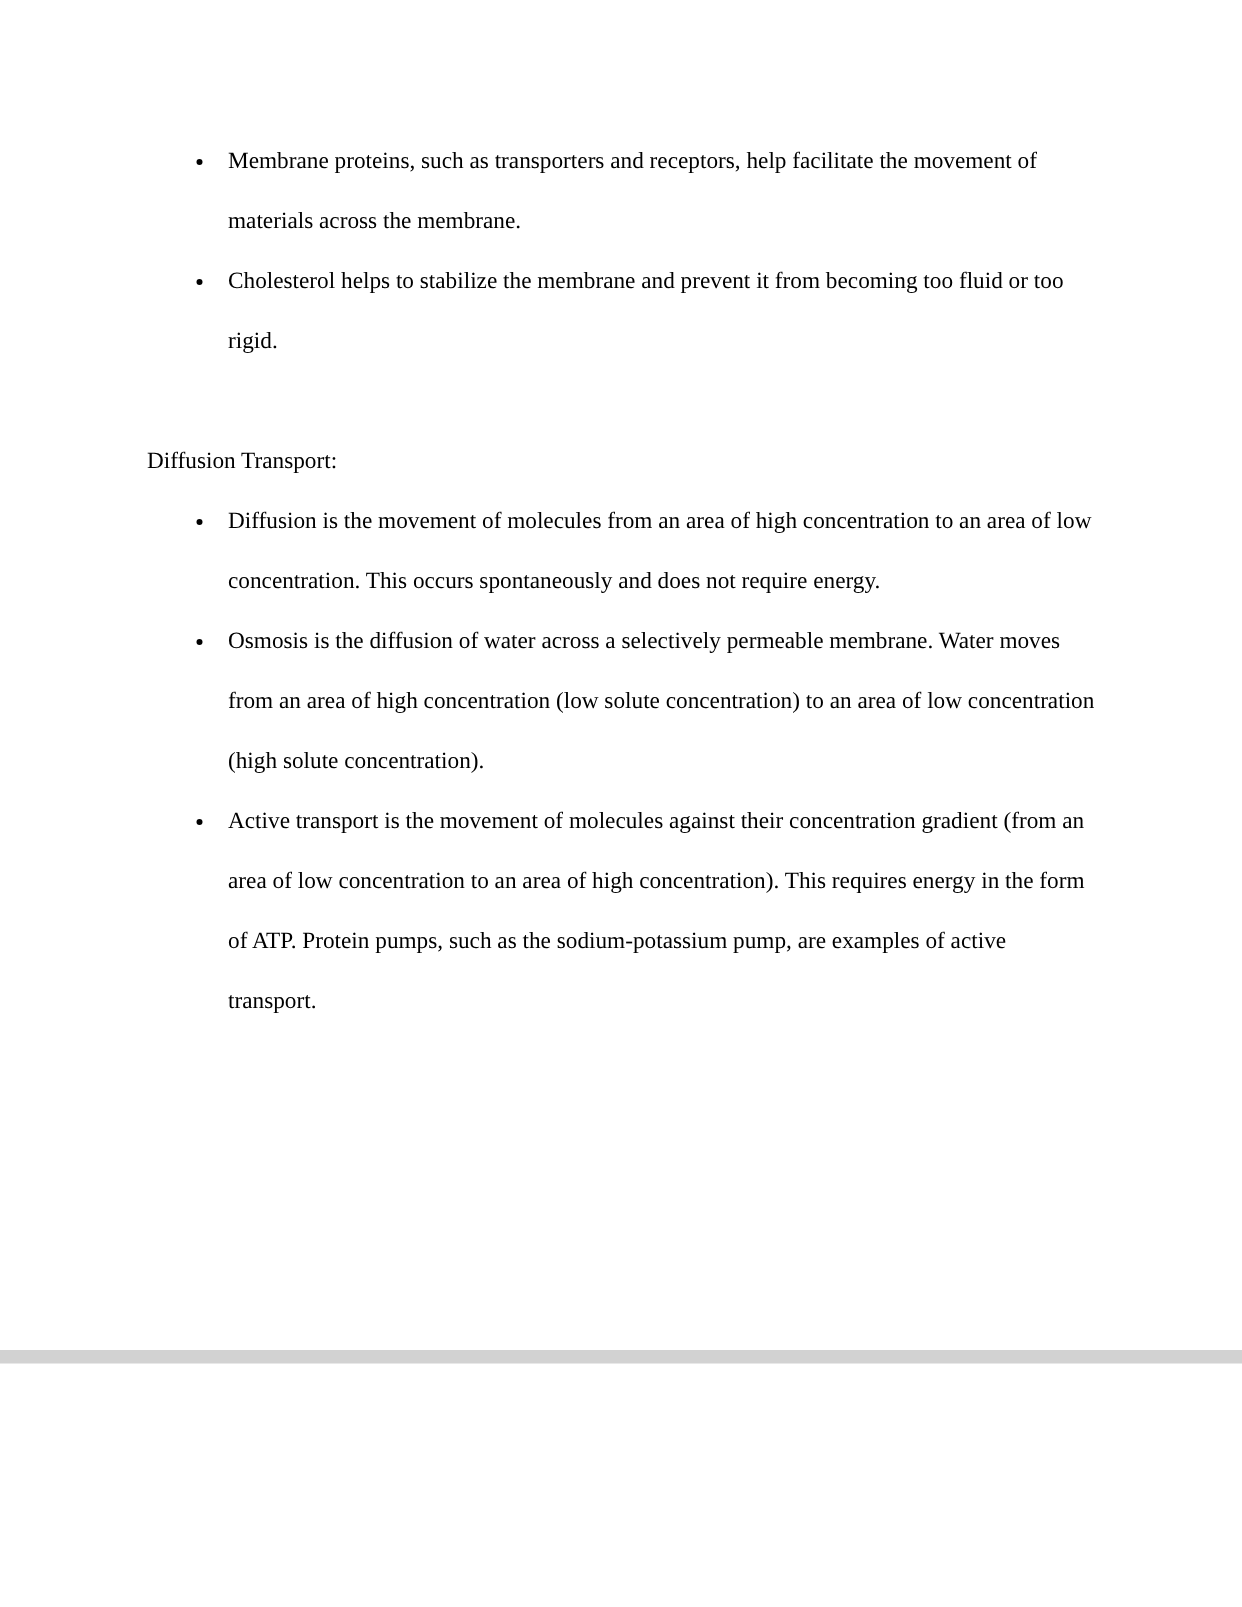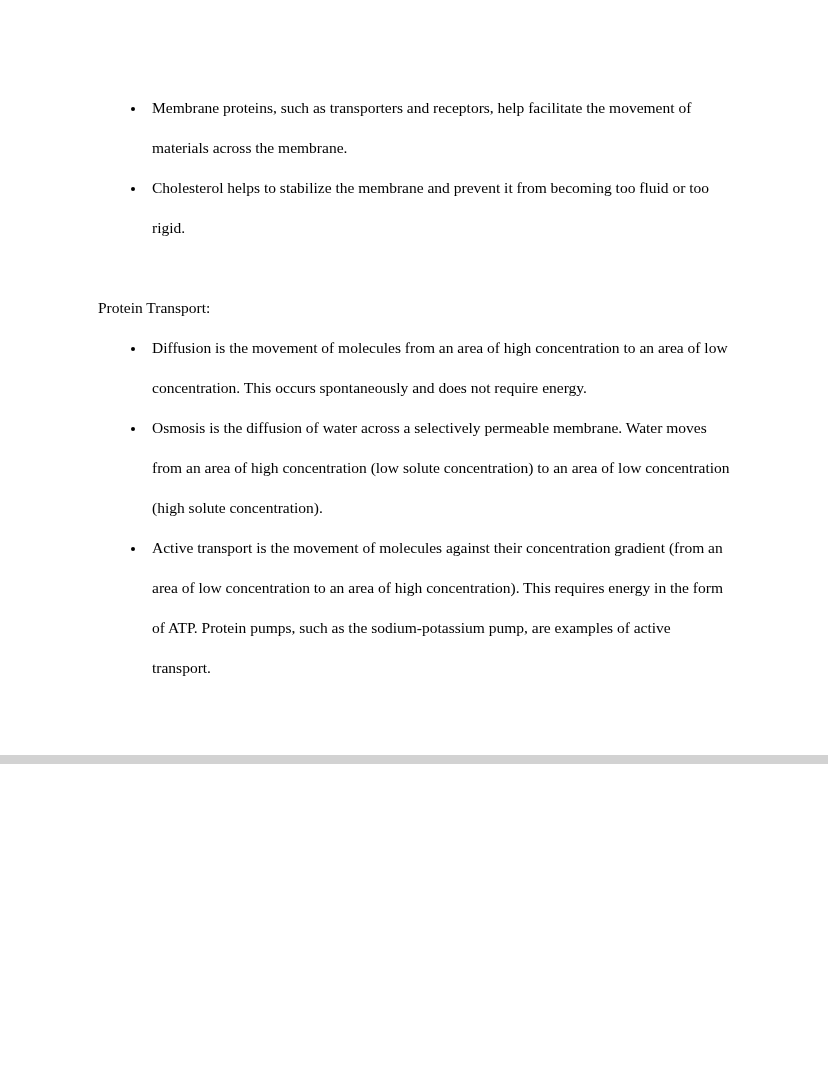--- a/index.html
+++ b/index.html
@@ -6,21 +6,21 @@
     margin: 0;
     padding: 0;
     background: #ffffff;
     width: 828px;
     height: 1071px;
     overflow: hidden;
   }
   .page {
     position: relative;
     width: 828px;
-    height: 764px;
+    height: 909px;
     background: #ffffff;
     box-sizing: border-box;
     padding: 88px 98px 0 98px;
     font-family: "Liberation Serif", "DejaVu Serif", serif;
     font-size: 15.5px;
     color: #000000;
     line-height: 40px;
   }
   ul.bullet-list {
     margin: 0;
@@ -55,21 +55,21 @@
 
   <ul class="bullet-list">
     <li>
       <span>Membrane proteins, such as transporters and receptors, help facilitate the movement of materials across the membrane.</span>
     </li>
     <li>
       <span>Cholesterol helps to stabilize the membrane and prevent it from becoming too fluid or too rigid.</span>
     </li>
   </ul>
 
-  <p class="section-heading">Protein Transport:</p>
+  <p class="section-heading">Diffusion Transport:</p>
 
   <ul class="bullet-list">
     <li>
       <span>Diffusion is the movement of molecules from an area of high concentration to an area of low concentration. This occurs spontaneously and does not require energy.</span>
     </li>
     <li>
       <span>Osmosis is the diffusion of water across a selectively permeable membrane. Water moves from an area of high concentration (low solute concentration) to an area of low concentration (high solute concentration).</span>
     </li>
     <li>
       <span>Active transport is the movement of molecules against their concentration gradient (from an area of low concentration to an area of high concentration). This requires energy in the form of ATP. Protein pumps, such as the sodium-potassium pump, are examples of active transport.</span>

